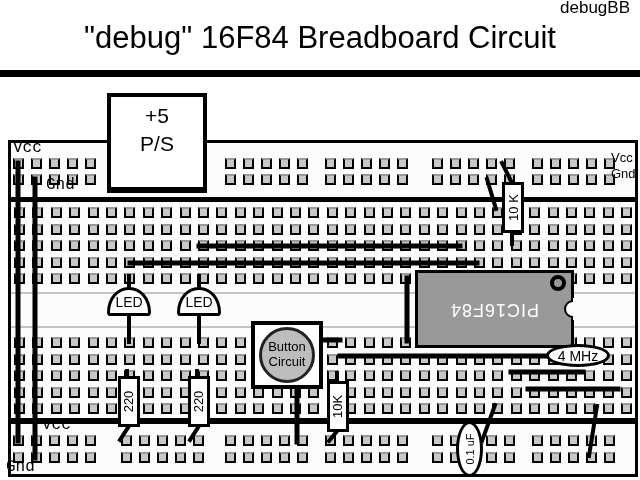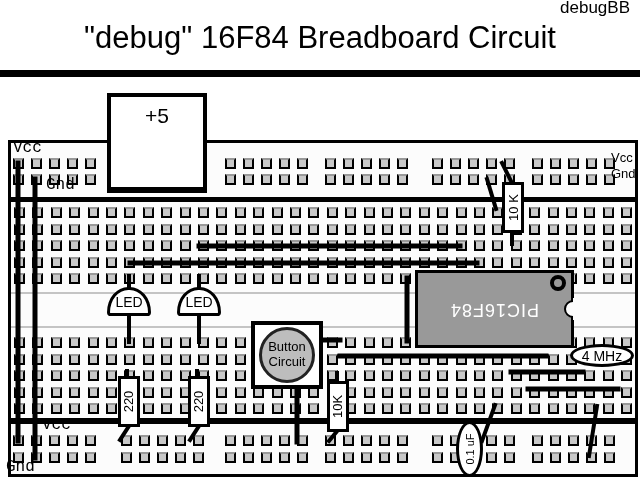--- a/index.html
+++ b/index.html
@@ -42,21 +42,21 @@
           background:var(--chip-fill,#999); border:3px solid #000; z-index:30;
           display:flex; align-items:center; justify-content:center; }
   .chip-label { transform:rotate(180deg); color:#fff; font-size:18px; letter-spacing:1px; }
   .chip-dot { position:absolute; left:550px; top:275px; width:16px; height:16px; box-sizing:border-box;
               border:4px solid #000; border-radius:50%; z-index:31; }
   .chip-notch { position:absolute; left:564px; top:300px; width:18px; height:18px; box-sizing:border-box;
                 background:#fcfcfc; border:2.5px solid #000; border-radius:50%; z-index:31; }
   .chip-notch-mask { position:absolute; left:573px; top:298px; width:11px; height:22px;
                      background:#fcfcfc; z-index:32; }
 
-  .osc { position:absolute; left:570px; top:344px; width:64px; height:23px; box-sizing:border-box;
+  .osc { position:absolute; left:546px; top:344px; width:64px; height:23px; box-sizing:border-box;
          background:#fff; border:3px solid #000; border-radius:50%; z-index:30;
          display:flex; align-items:center; justify-content:center; font-size:14px; }
 
   .led { position:absolute; width:44px; height:29px; box-sizing:border-box; background:#fff;
          border:3px solid #000; border-radius:22px 22px 4px 4px / 26px 26px 4px 4px; z-index:30;
          display:flex; align-items:center; justify-content:center; font-size:14px; }
   .led-left { left:107px; top:287px; } .led-right { left:177px; top:287px; }
 
   .switch-box { position:absolute; left:251px; top:321px; width:72px; height:68px; box-sizing:border-box;
                 background:#fff; border:4px solid #000; z-index:30;
@@ -586,20 +586,21 @@
       <line x1="338" y1="430" x2="329" y2="441" stroke="#000000" stroke-width="4" stroke-linecap="square"></line>
       <line x1="502" y1="163" x2="512" y2="183" stroke="#000000" stroke-width="4" stroke-linecap="square"></line>
       <line x1="512" y1="231" x2="512" y2="244" stroke="#000000" stroke-width="4" stroke-linecap="square"></line>
       <line x1="487" y1="179" x2="496" y2="209" stroke="#000000" stroke-width="4" stroke-linecap="square"></line>
       <line x1="495" y1="405" x2="482" y2="441" stroke="#000000" stroke-width="4" stroke-linecap="square"></line>
       <line x1="597" y1="406" x2="589" y2="456" stroke="#000000" stroke-width="4" stroke-linecap="square"></line>
     </svg>
 
   <div class="ps-box">
     <div>+5</div>
+    <div>P/S</div>
   </div>
 
   <div class="chip">
     <div class="chip-label">PIC16F84</div>
   </div>
   <div class="chip-dot"></div>
   <div class="chip-notch"></div>
   <div class="chip-notch-mask"></div>
 
   <div class="osc">

